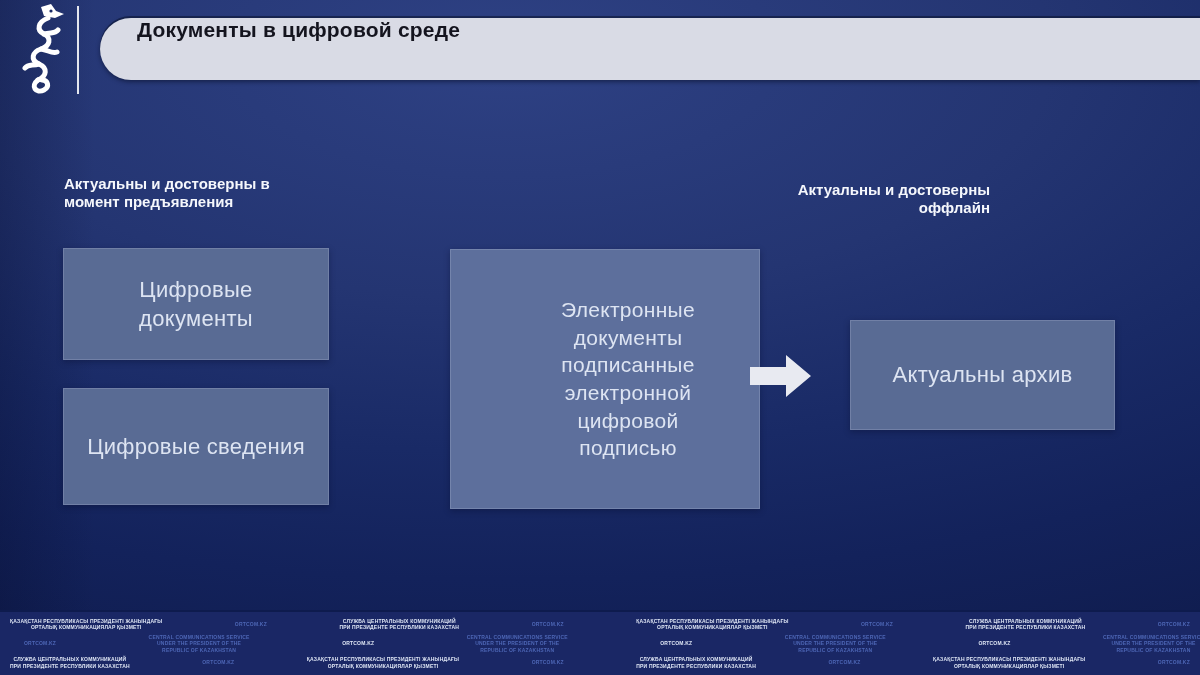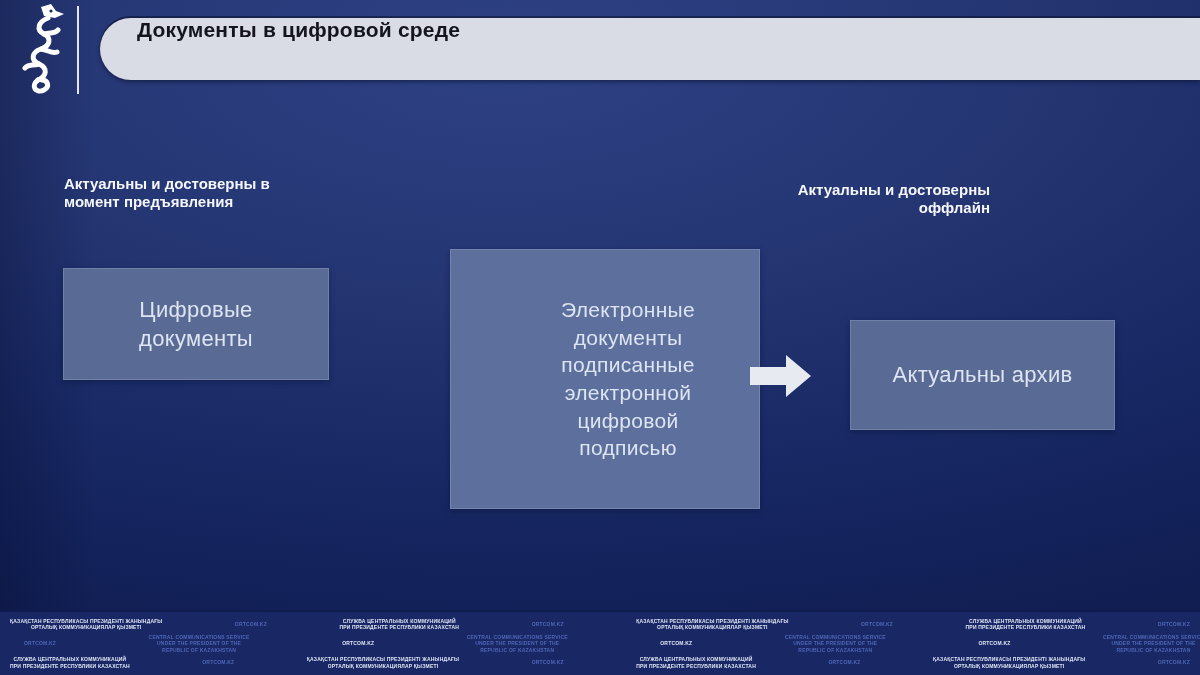--- a/index.html
+++ b/index.html
@@ -30,21 +30,21 @@
   .heading.left{left:64px;top:175px;width:430px;text-align:left;}
   .heading.right{left:640px;top:181px;width:350px;text-align:right;}
   .box{
     position:absolute;display:flex;align-items:center;justify-content:center;
     background:#596b94;border:1px solid rgba(220,230,250,.18);
     color:#dde4f2;text-align:center;white-space:pre-line;
     font-size:22px;line-height:1.32;letter-spacing:.3px;
     box-shadow:0 2px 6px rgba(5,12,40,.35);
   }
   .box.mid{background:#5d6f9c;font-size:21px;padding-left:46px;}
-  .box1{left:63px;top:268px;width:264px;height:110px;}
+  .box1{left:63px;top:248px;width:264px;height:110px;}
   .box2{left:63px;top:388px;width:264px;height:115px;}
   .box3{left:450px;top:249px;width:262px;height:258px;}
   .box4{left:850px;top:320px;width:263px;height:108px;}
   .arrow{position:absolute;left:750px;top:354px;width:62px;height:44px;}
   .footer{
     position:absolute;left:0;right:0;bottom:0;height:65px;
     background:#1a2765;border-top:2px solid #0e1b4e;
     display:flex;flex-direction:column;justify-content:space-evenly;
     padding:3px 6px;box-sizing:border-box;
   }
@@ -80,20 +80,21 @@
     <h1 class="header-title">Документы в цифровой среде</h1>
   </div>
 
   <div class="heading left">Актуальны и достоверны в
 момент предъявления</div>
   <div class="heading right">Актуальны и достоверны
 оффлайн</div>
 
   <div class="box box1">Цифровые
 документы</div>
+  <div class="box box2">Цифровые сведения</div>
   <div class="box mid box3">Электронные
 документы
 подписанные
 электронной
 цифровой
 подписью</div>
   <div class="box box4">Актуальны архив</div>
 
   <svg class="arrow" viewBox="0 0 62 44" xmlns="http://www.w3.org/2000/svg">
     <polygon points="0,13 36,13 36,1 61,22 36,43 36,31 0,31" fill="#e8eaf1"></polygon>

